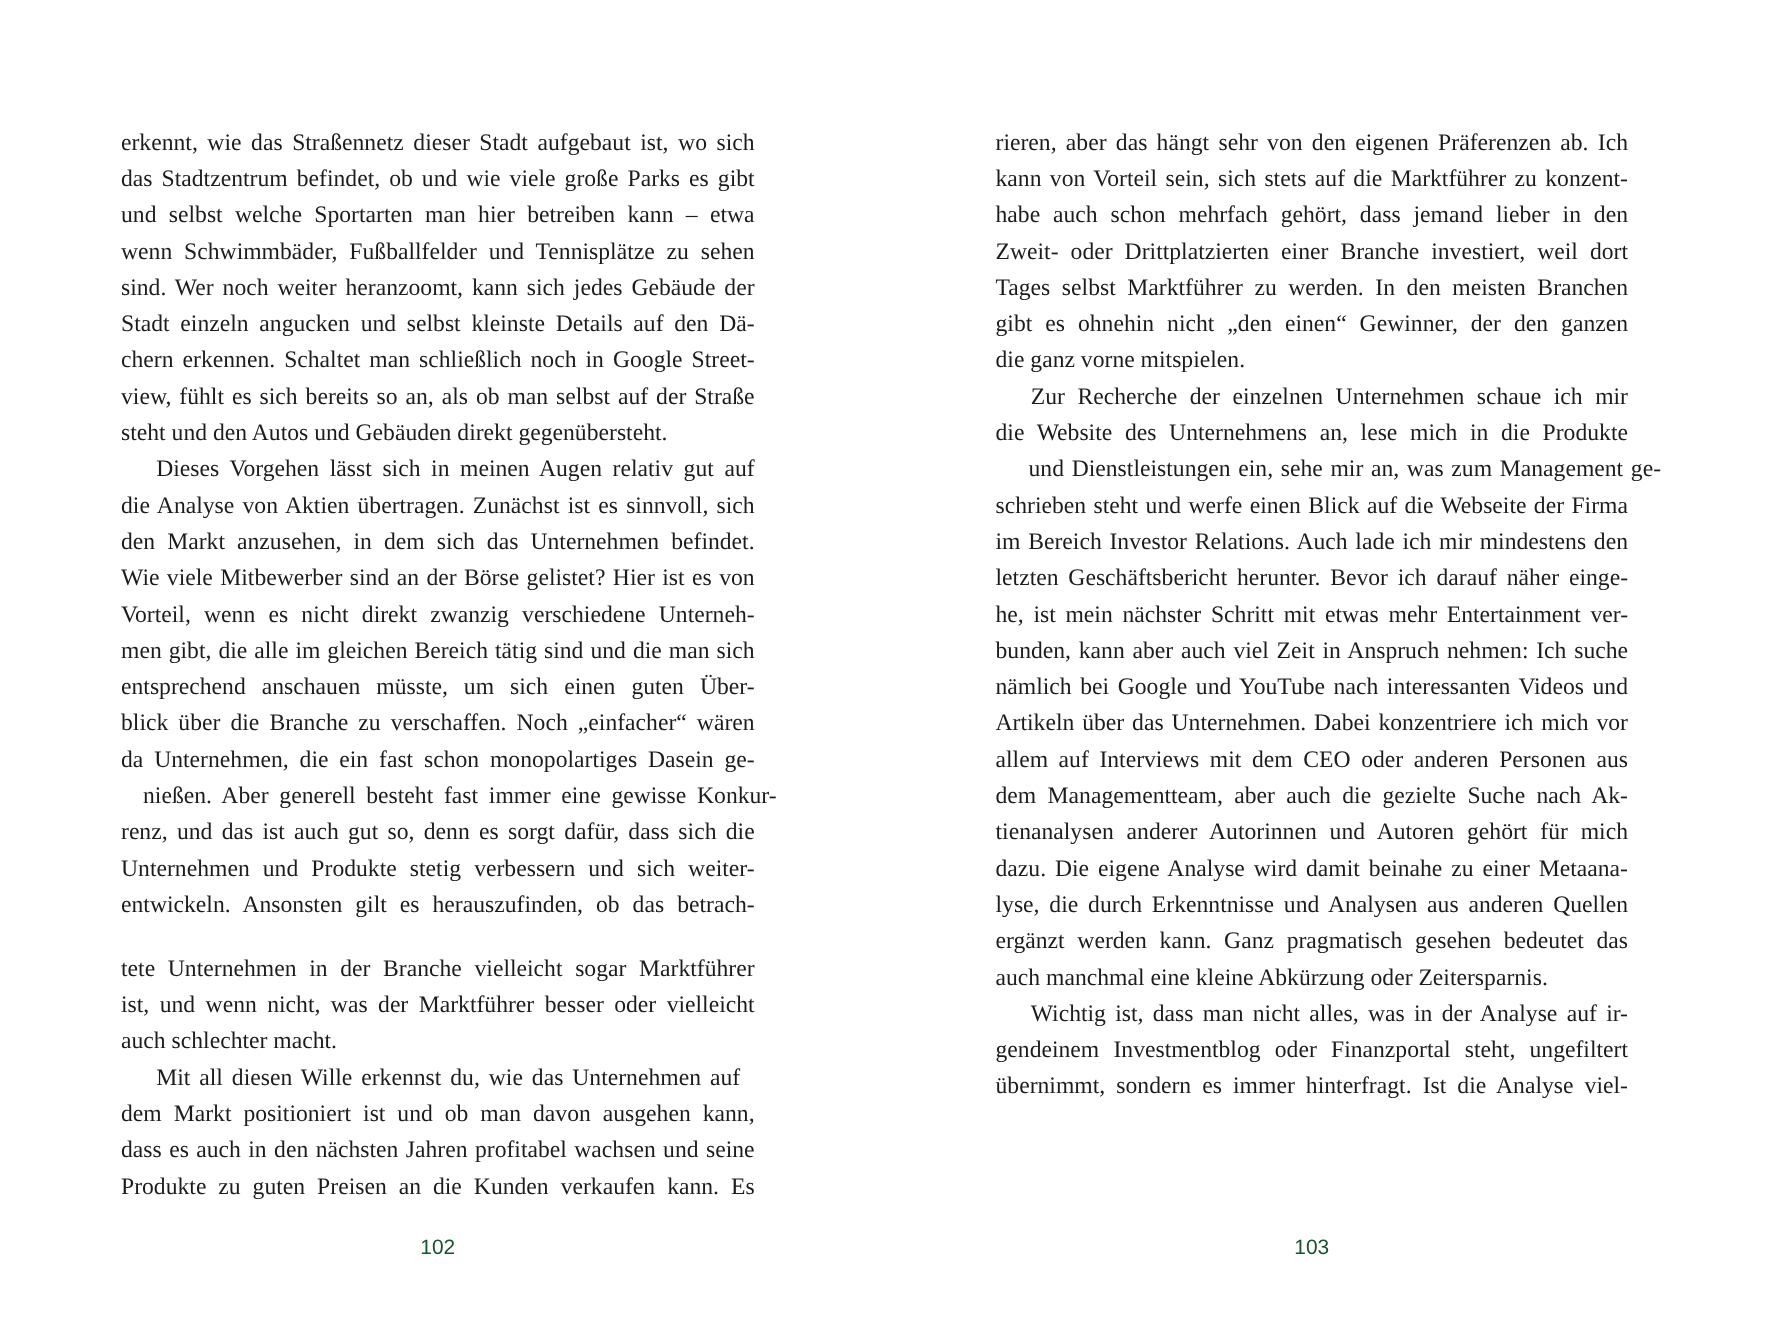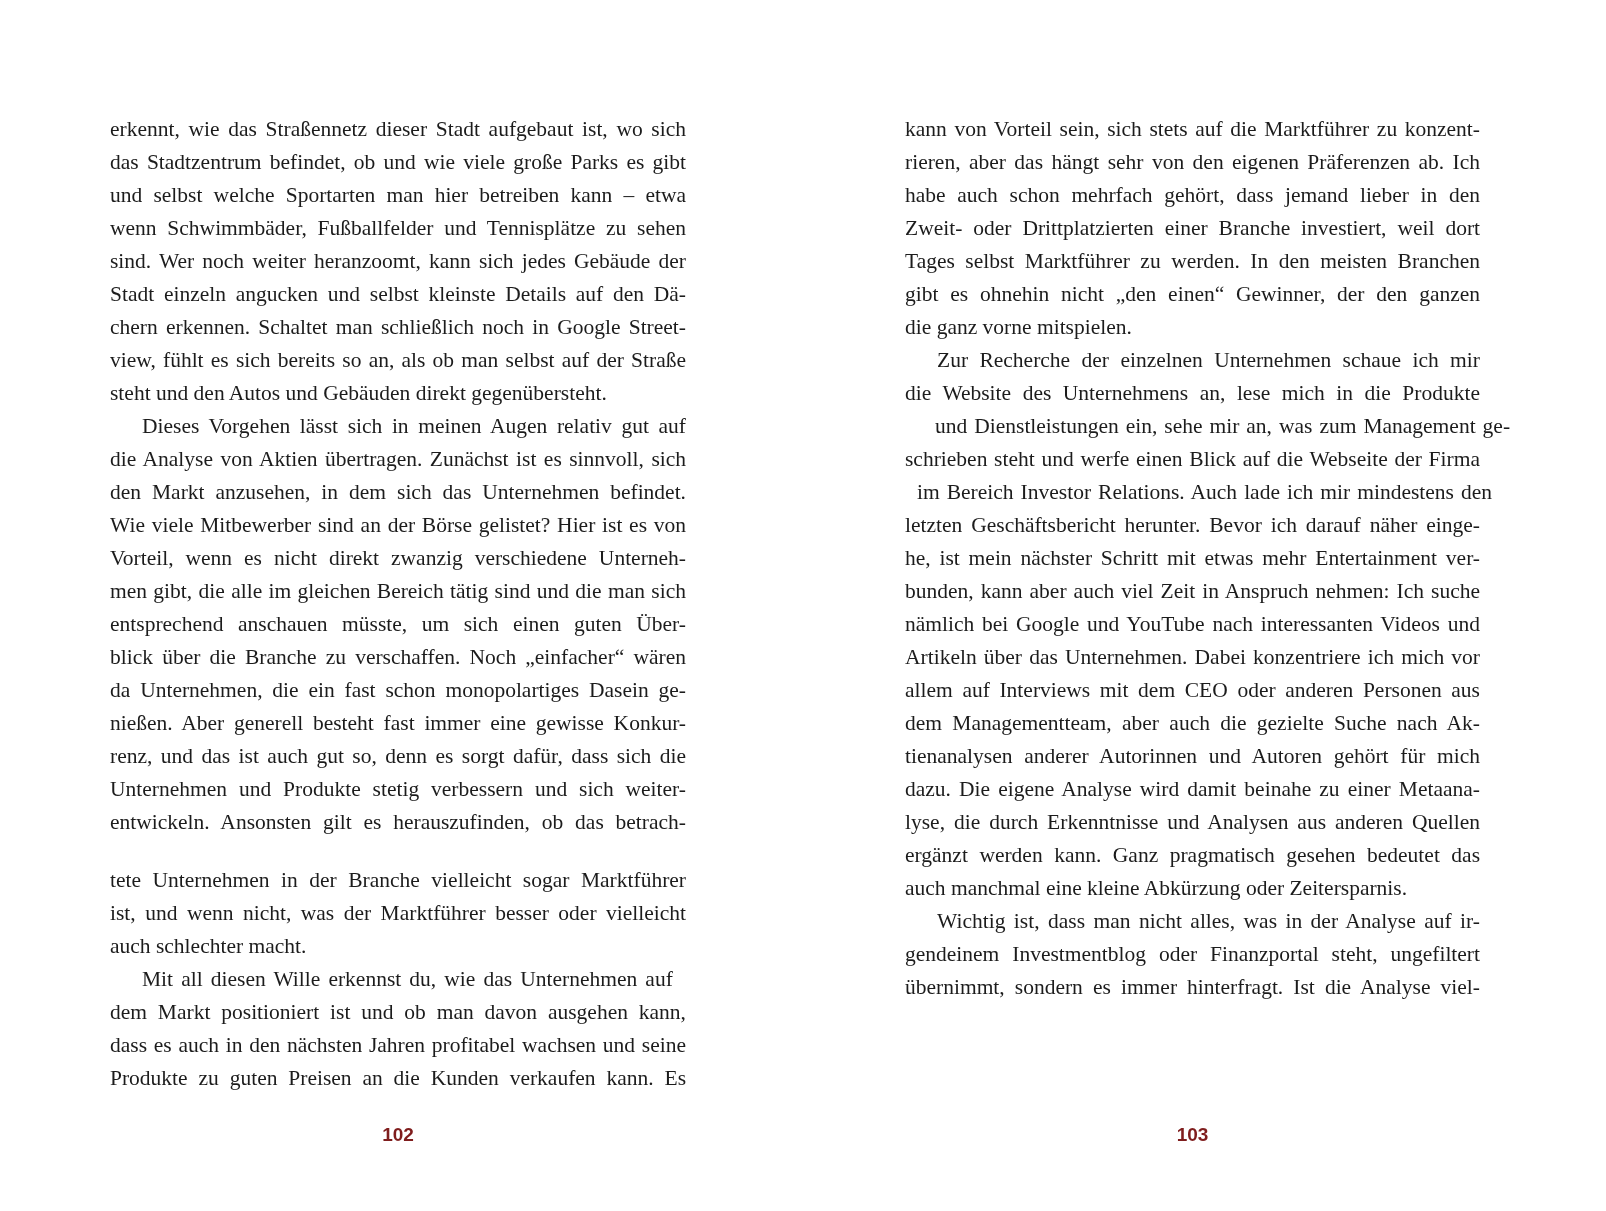--- a/index.html
+++ b/index.html
@@ -25,23 +25,23 @@
   .textblock.right { left: 905px; width: 575px; }
   .line {
     height: 33px;
     white-space: nowrap;
   }
   .line.indent { padding-left: 32px; }
   .pagenum {
     position: absolute;
     top: 1124px;
     font-family: "Liberation Sans", sans-serif;
-    font-weight: bold;
+    font-weight: normal;
     font-size: 19px;
-    color: #7f1d1d;
+    color: #14532d;
     text-align: center;
   }
   .pagenum.left  { left: 110px; width: 576px; }
   .pagenum.right { left: 905px; width: 575px; }
 </style>
 </head>
 <body>
 
 <div class="spread">
 
@@ -57,46 +57,46 @@
       <div class="line"><span>steht und den Autos und Gebäuden direkt gegenübersteht.</span></div>
       <div class="line indent just" style="word-spacing: 4.25px;"><span>Dieses Vorgehen lässt sich in meinen Augen relativ gut auf</span></div>
       <div class="line just" style="word-spacing: 2.1px;"><span>die Analyse von Aktien übertragen. Zunächst ist es sinnvoll, sich</span></div>
       <div class="line just" style="word-spacing: 5.58px;"><span>den Markt anzusehen, in dem sich das Unternehmen befindet.</span></div>
       <div class="line just" style="word-spacing: 1.37px;"><span>Wie viele Mitbewerber sind an der Börse gelistet? Hier ist es von</span></div>
       <div class="line just" style="word-spacing: 6.61px;"><span>Vorteil, wenn es nicht direkt zwanzig verschiedene Unterneh-</span></div>
       <div class="line just" style="word-spacing: 0.98px;"><span>men gibt, die alle im gleichen Bereich tätig sind und die man sich</span></div>
       <div class="line just" style="word-spacing: 9.17px;"><span>entsprechend anschauen müsste, um sich einen guten Über-</span></div>
       <div class="line just" style="word-spacing: 3.78px;"><span>blick über die Branche zu verschaffen. Noch „einfacher“ wären</span></div>
       <div class="line just" style="word-spacing: 4.46px;"><span>da Unternehmen, die ein fast schon monopolartiges Dasein ge-</span></div>
-      <div class="line just" style="word-spacing: 4.37px;"><span>nießen. Aber generell besteht fast immer eine gewisse Konkur-</span></div>
+      <div class="line just" style="word-spacing: 4.37px; margin-left: 20px;"><span>nießen. Aber generell besteht fast immer eine gewisse Konkur-</span></div>
       <div class="line just" style="word-spacing: 3.07px;"><span>renz, und das ist auch gut so, denn es sorgt dafür, dass sich die</span></div>
       <div class="line just" style="word-spacing: 6.52px;"><span>Unternehmen und Produkte stetig verbessern und sich weiter-</span></div>
       <div class="line just" style="word-spacing: 6.46px;"><span>entwickeln. Ansonsten gilt es herauszufinden, ob das betrach-</span></div>
       <div class="line just" style="word-spacing: 6.13px; margin-top: 25px;"><span>tete Unternehmen in der Branche vielleicht sogar Marktführer</span></div>
       <div class="line just" style="word-spacing: 4.1px;"><span>ist, und wenn nicht, was der Marktführer besser oder vielleicht</span></div>
       <div class="line"><span>auch schlechter macht.</span></div>
       <div class="line indent just" style="word-spacing: 2.73px;"><span>Mit all diesen Wille erkennst du, wie das Unternehmen auf</span></div>
       <div class="line just" style="word-spacing: 5.48px;"><span>dem Markt positioniert ist und ob man davon ausgehen kann,</span></div>
       <div class="line just" style="word-spacing: 1.36px;"><span>dass es auch in den nächsten Jahren profitabel wachsen und seine</span></div>
       <div class="line just" style="word-spacing: 5.49px;"><span>Produkte zu guten Preisen an die Kunden verkaufen kann. Es</span></div>
     </div>
 
   <div class="textblock right">
+      <div class="line just" style="word-spacing: 3.06px;"><span>rieren, aber das hängt sehr von den eigenen Präferenzen ab. Ich</span></div>
       <div class="line just" style="word-spacing: 2.23px;"><span>kann von Vorteil sein, sich stets auf die Marktführer zu konzent-</span></div>
-      <div class="line just" style="word-spacing: 3.06px;"><span>rieren, aber das hängt sehr von den eigenen Präferenzen ab. Ich</span></div>
       <div class="line just" style="word-spacing: 6.31px;"><span>habe auch schon mehrfach gehört, dass jemand lieber in den</span></div>
       <div class="line just" style="word-spacing: 5.56px;"><span>Zweit- oder Drittplatzierten einer Branche investiert, weil dort</span></div>
       <div class="line just" style="word-spacing: 5.12px;"><span>Tages selbst Marktführer zu werden. In den meisten Branchen</span></div>
       <div class="line just" style="word-spacing: 6.41px;"><span>gibt es ohnehin nicht „den einen“ Gewinner, der den ganzen</span></div>
       <div class="line"><span>die ganz vorne mitspielen.</span></div>
       <div class="line indent just" style="word-spacing: 6.02px;"><span>Zur Recherche der einzelnen Unternehmen schaue ich mir</span></div>
       <div class="line just" style="word-spacing: 6.14px;"><span>die Website des Unternehmens an, lese mich in die Produkte</span></div>
       <div class="line just" style="word-spacing: 1.6px; margin-left: 30px;"><span>und Dienstleistungen ein, sehe mir an, was zum Management ge-</span></div>
       <div class="line just" style="word-spacing: 1.35px;"><span>schrieben steht und werfe einen Blick auf die Webseite der Firma</span></div>
-      <div class="line just" style="word-spacing: 1.66px; margin-left: 12px;"><span>im Bereich Investor Relations. Auch lade ich mir mindestens den</span></div>
+      <div class="line just" style="word-spacing: 1.66px;"><span>im Bereich Investor Relations. Auch lade ich mir mindestens den</span></div>
       <div class="line just" style="word-spacing: 3.52px;"><span>letzten Geschäftsbericht herunter. Bevor ich darauf näher einge-</span></div>
       <div class="line just" style="word-spacing: 3.44px;"><span>he, ist mein nächster Schritt mit etwas mehr Entertainment ver-</span></div>
       <div class="line just" style="word-spacing: 1.68px;"><span>bunden, kann aber auch viel Zeit in Anspruch nehmen: Ich suche</span></div>
       <div class="line just" style="word-spacing: 2.39px;"><span>nämlich bei Google und YouTube nach interessanten Videos und</span></div>
       <div class="line just" style="word-spacing: 1.8px;"><span>Artikeln über das Unternehmen. Dabei konzentriere ich mich vor</span></div>
       <div class="line just" style="word-spacing: 4.25px;"><span>allem auf Interviews mit dem CEO oder anderen Personen aus</span></div>
       <div class="line just" style="word-spacing: 4.94px;"><span>dem Managementteam, aber auch die gezielte Suche nach Ak-</span></div>
       <div class="line just" style="word-spacing: 6.32px;"><span>tienanalysen anderer Autorinnen und Autoren gehört für mich</span></div>
       <div class="line just" style="word-spacing: 2.73px;"><span>dazu. Die eigene Analyse wird damit beinahe zu einer Metaana-</span></div>
       <div class="line just" style="word-spacing: 3.59px;"><span>lyse, die durch Erkenntnisse und Analysen aus anderen Quellen</span></div>

